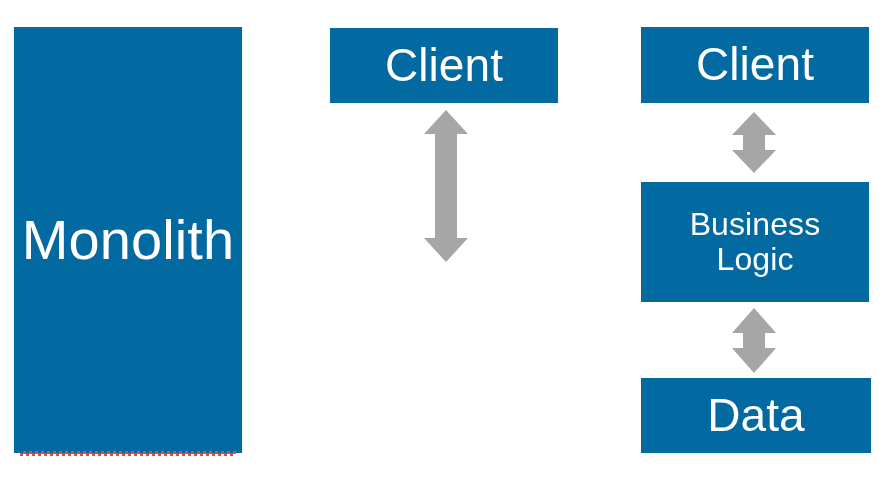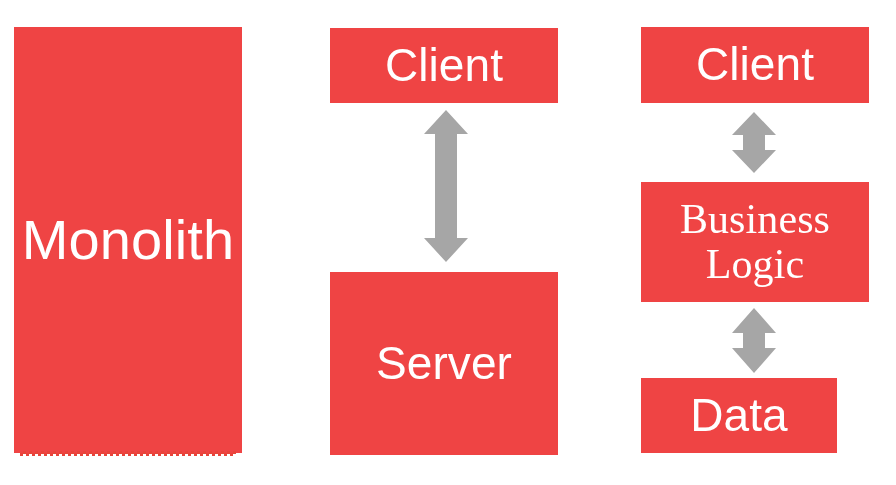--- a/index.html
+++ b/index.html
@@ -22,21 +22,21 @@
     position: absolute;
     top: 0;
     height: 485px;
   }
   #col-monolith { left: 0; width: 300px; }
   #col-client-server { left: 300px; width: 320px; }
   #col-three-tier { left: 620px; width: 276px; }
 
   .box {
     position: absolute;
-    background: #ef4444;
+    background: #0369a1;
     color: #ffffff;
     display: flex;
     align-items: center;
     justify-content: center;
     text-align: center;
     box-sizing: border-box;
     line-height: 1.08;
     font-weight: 400;
     letter-spacing: 0.1px;
   }
@@ -94,27 +94,26 @@
     top: 27px;
     width: 228px;
     height: 76px;
     font-size: 46px;
   }
   #box-business-logic {
     left: 21px;
     top: 182px;
     width: 228px;
     height: 120px;
-    font-size: 42px;
-    font-family: Liberation Serif, serif;
+    font-size: 32px;
   }
   #box-data {
     left: 21px;
     top: 378px;
-    width: 196px;
+    width: 230px;
     height: 75px;
     font-size: 46px;
   }
 
   
   .arrow {
     position: absolute;
     display: block;
   }
   #arrow-client-server {
@@ -146,23 +145,20 @@
     <div class="box" id="box-monolith">
       <span class="label">Monolith</span>
       <span class="squiggle"></span>
     </div>
   </div>
 
   <div class="col" id="col-client-server">
     <div class="box" id="box-client-mid">
       <span class="label">Client</span>
     </div>
-    <div class="box" id="box-server">
-      <span class="label">Server</span>
-    </div>
   </div>
 
   <div class="arrow" id="arrow-client-server">
     <svg viewBox="0 0 44 152" preserveAspectRatio="none" aria-hidden="true">
       <polygon points="22,0 44,24 33,24 33,128 44,128 22,152 0,128 11,128 11,24 0,24" fill="#A6A6A6"></polygon>
     </svg>
   </div>
 
   <div class="col" id="col-three-tier">
     <div class="box" id="box-client-right">

